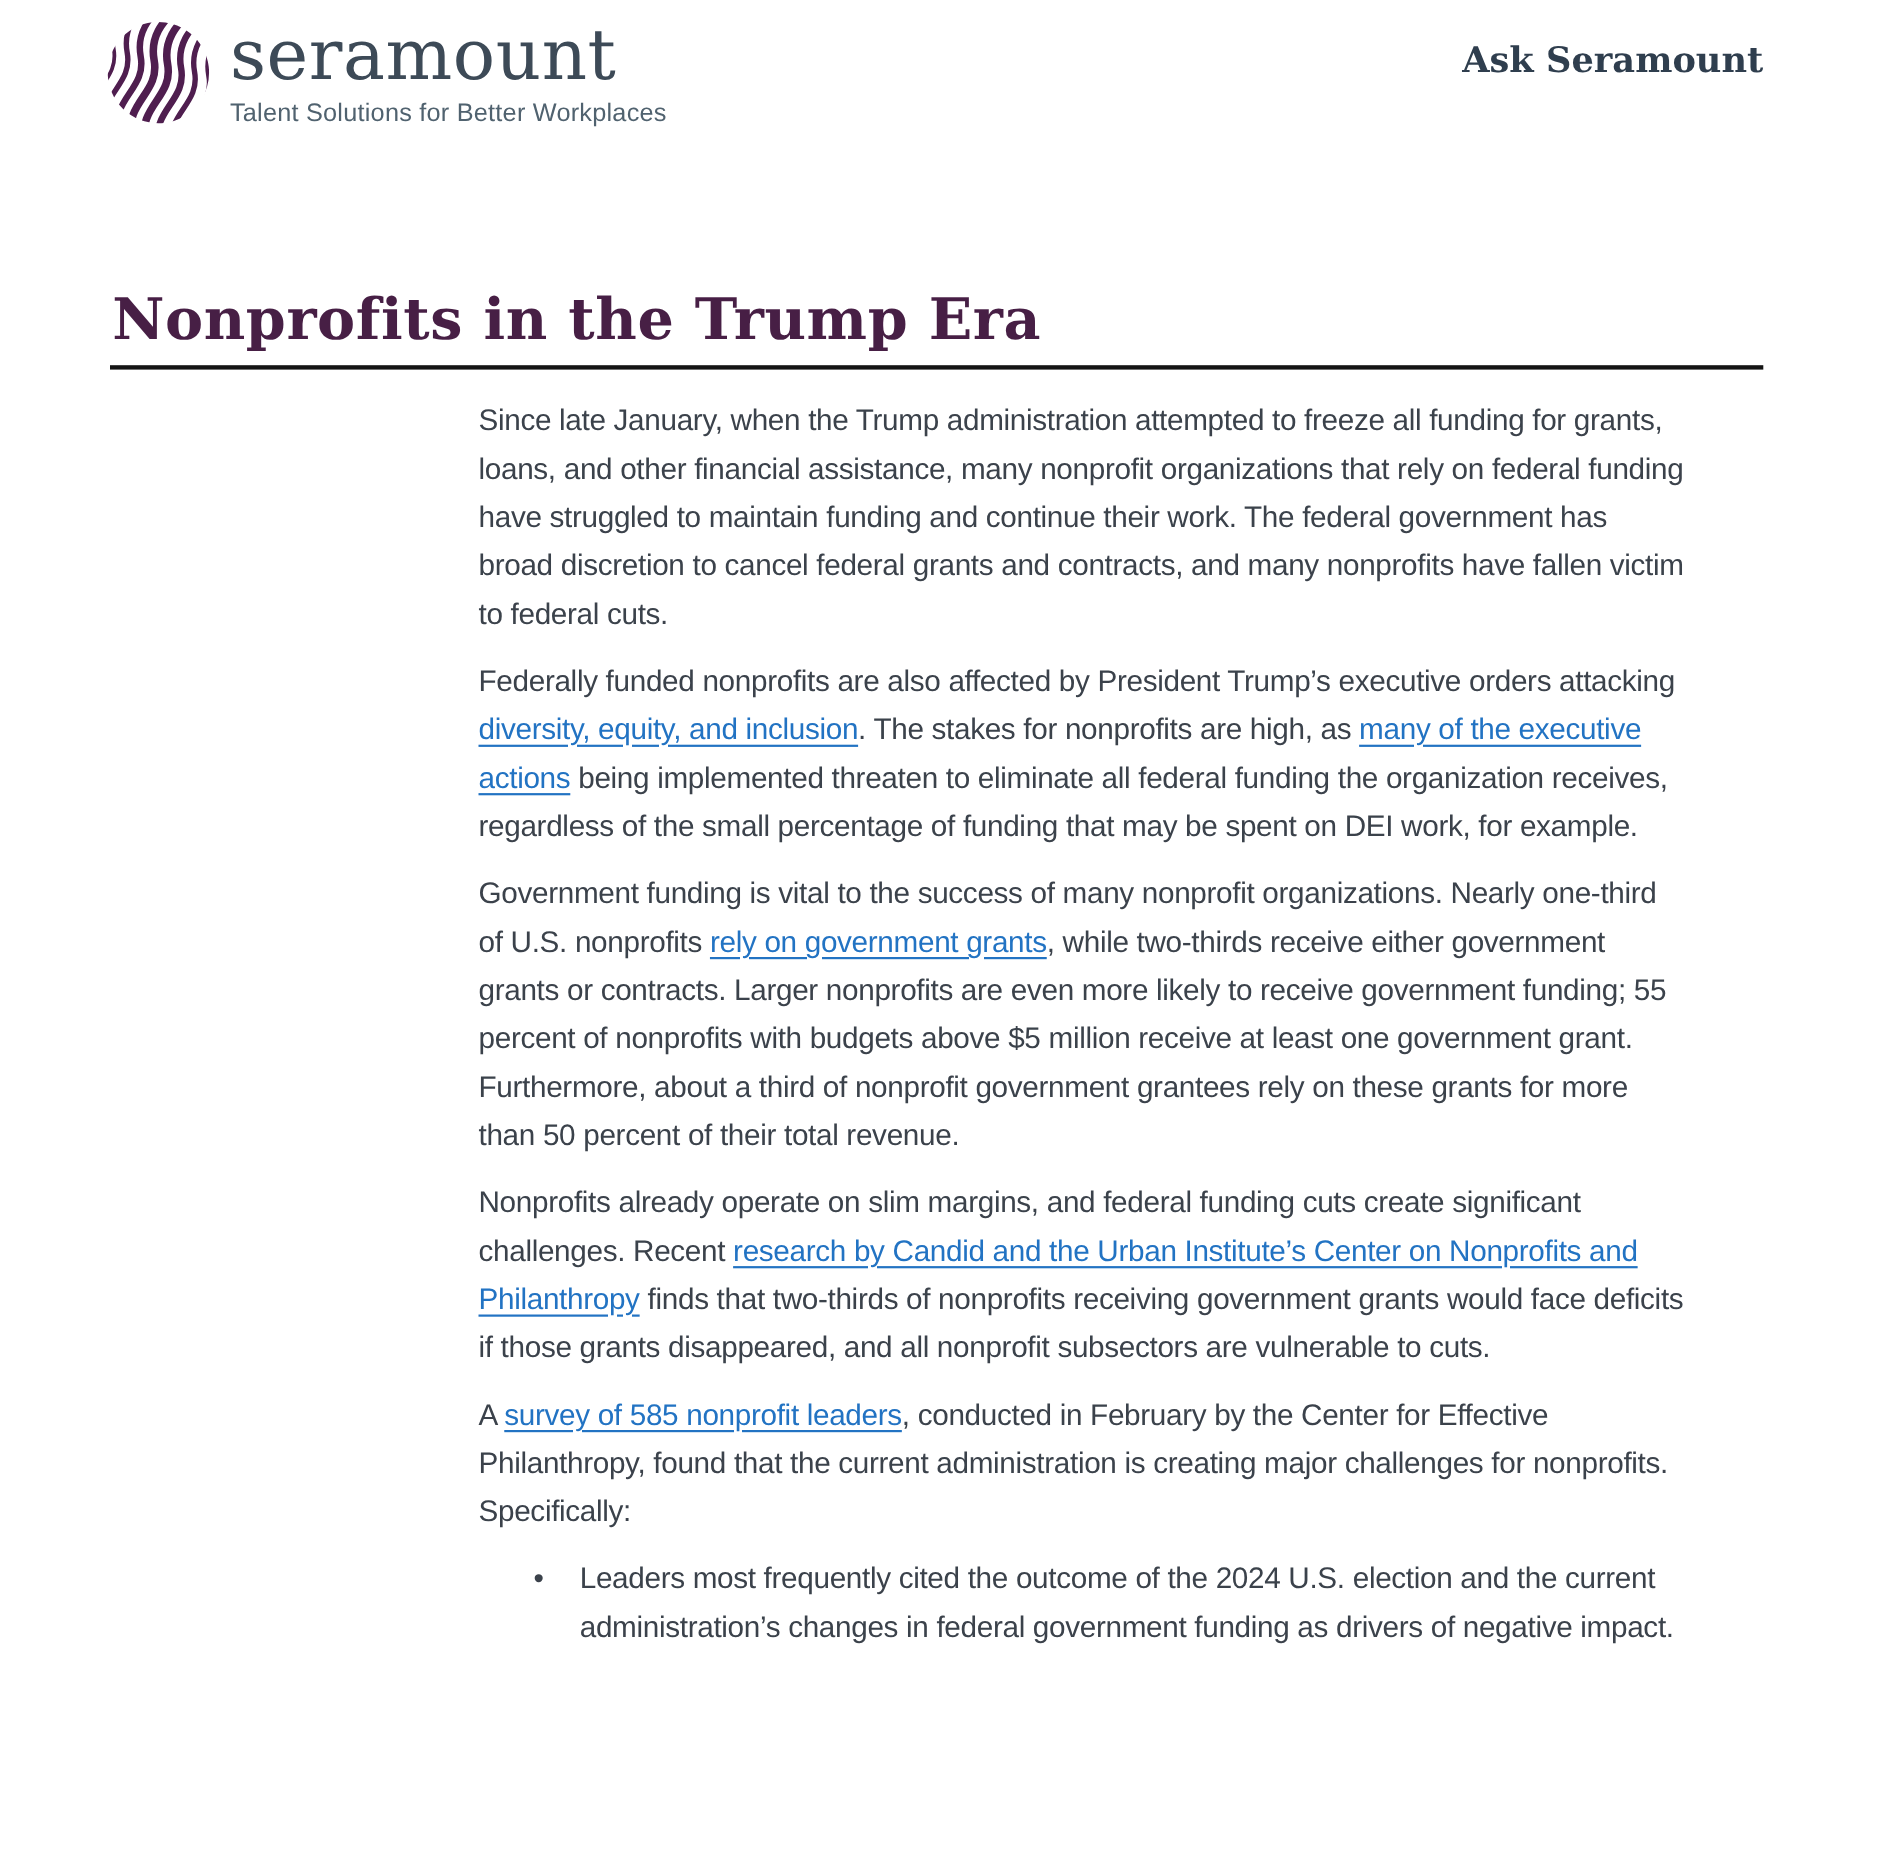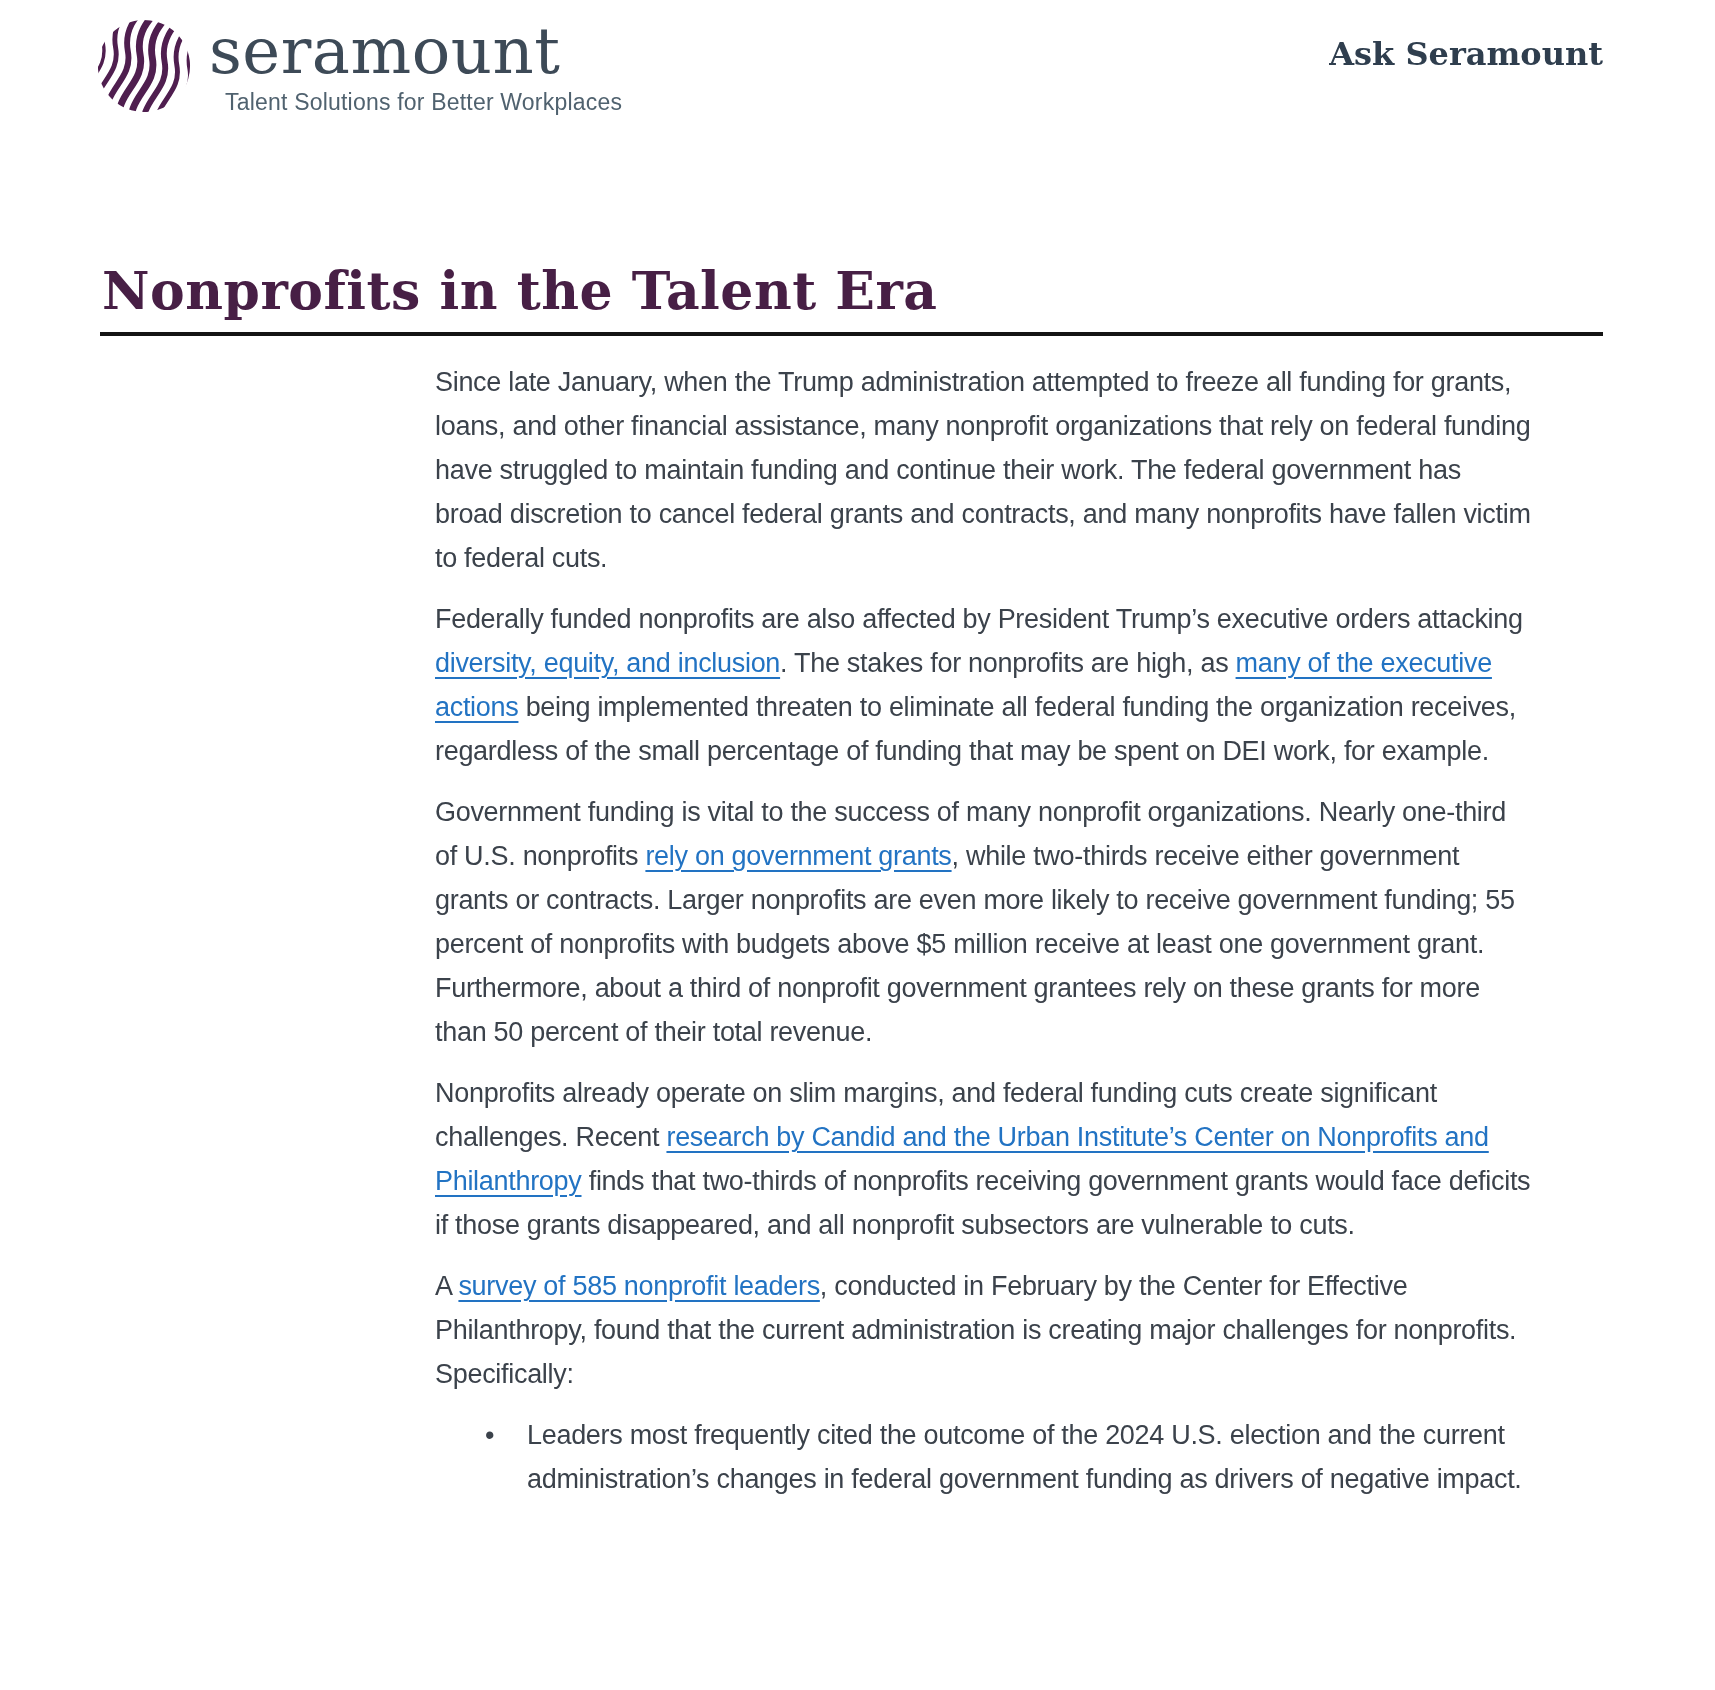--- a/index.html
+++ b/index.html
@@ -125,28 +125,28 @@
             <path d="M43,115 C27,85 57,68 43,40 C33,20 41,4 49,-12" stroke-width="7"></path>
             <path d="M56,115 C40,85 70,68 56,40 C46,20 54,4 62,-12" stroke-width="7"></path>
             <path d="M69,115 C53,85 83,68 69,40 C59,20 67,4 75,-12" stroke-width="6"></path>
             <path d="M82,115 C66,85 96,68 82,40 C72,20 80,4 88,-12" stroke-width="5"></path>
             <path d="M95,115 C79,85 109,68 95,40 C85,20 93,4 101,-12" stroke-width="3.5"></path>
           </g>
         </svg>
       </span>
       <div class="logo-textblock">
         <div class="brand" style="color: rgb(61, 74, 87);">seramount</div>
-        <div class="tagline" style="color: rgb(80, 98, 111); margin-left: 16px;">Talent Solutions for Better Workplaces</div>
+        <div class="tagline" style="color: rgb(80, 98, 111);">Talent Solutions for Better Workplaces</div>
       </div>
     </div>
     <div class="ask-link">Ask Seramount</div>
   </header>
 
   <main class="content">
-    <h1 class="title" style="color: rgb(71, 31, 69);">Nonprofits in the Talent Era</h1>
+    <h1 class="title" style="color: rgb(71, 31, 69);">Nonprofits in the Trump Era</h1>
     <hr class="title-rule">
 
     <div class="body-col" style="color: rgb(59, 66, 75);">
       <p><span>Since late January, when the Trump administration attempted to freeze all funding for grants, loans, and other financial assistance, many nonprofit organizations that rely on federal funding have struggled to maintain funding and continue their work. The federal government has broad discretion to cancel federal grants and contracts, and many nonprofits have fallen victim to federal cuts.</span></p>
       <p><span>Federally funded nonprofits are also affected by President Trump’s executive orders attacking </span><a href="#" class="inline-link">diversity, equity, and inclusion</a><span>. The stakes for nonprofits are high, as </span><a href="#" class="inline-link">many of the executive actions</a><span> being implemented threaten to eliminate all federal funding the organization receives, regardless of the small percentage of funding that may be spent on DEI work, for example.</span></p>
       <p><span>Government funding is vital to the success of many nonprofit organizations. Nearly one-third of U.S. nonprofits </span><a href="#" class="inline-link">rely on government grants</a><span>, while two-thirds receive either government grants or contracts. Larger nonprofits are even more likely to receive government funding; 55 percent of nonprofits with budgets above $5 million receive at least one government grant. Furthermore, about a third of nonprofit government grantees rely on these grants for more than 50 percent of their total revenue.</span></p>
       <p><span>Nonprofits already operate on slim margins, and federal funding cuts create significant challenges. Recent </span><a href="#" class="inline-link">research by Candid and the Urban Institute’s Center on Nonprofits and Philanthropy</a><span> finds that two-thirds of nonprofits receiving government grants would face deficits if those grants disappeared, and all nonprofit subsectors are vulnerable to cuts.</span></p>
       <p><span>A </span><a href="#" class="inline-link">survey of 585 nonprofit leaders</a><span>, conducted in February by the Center for Effective Philanthropy, found that the current administration is creating major challenges for nonprofits. Specifically:</span></p>
 
       <ul class="bullets">

